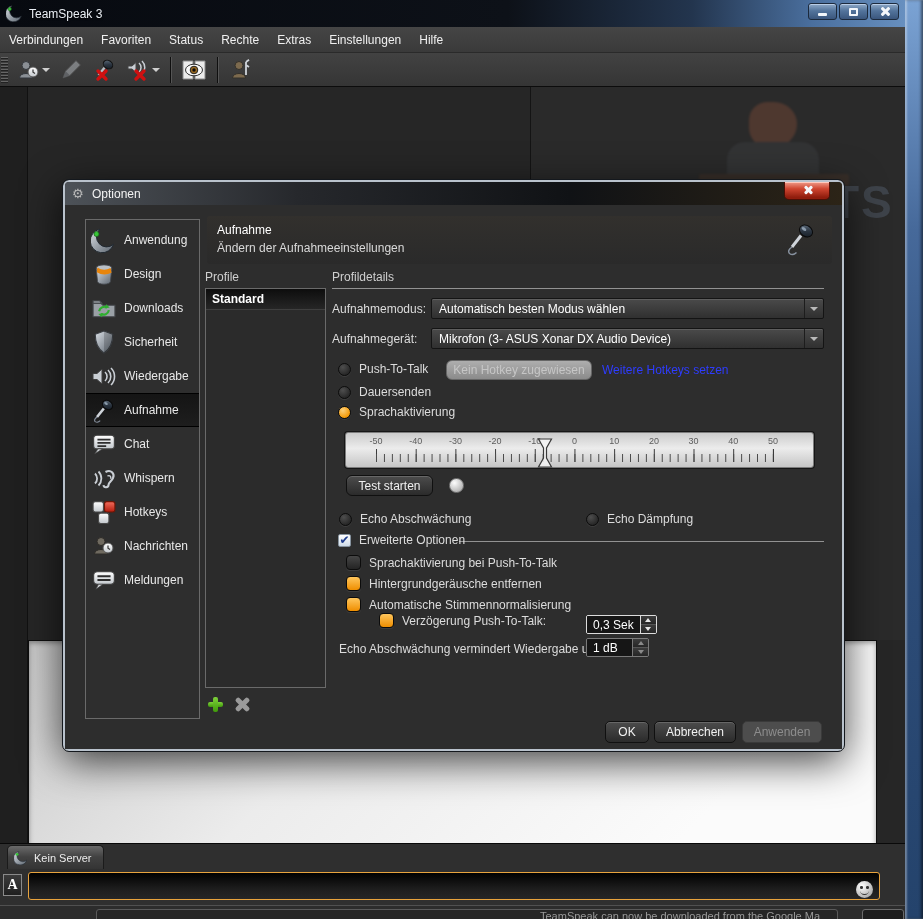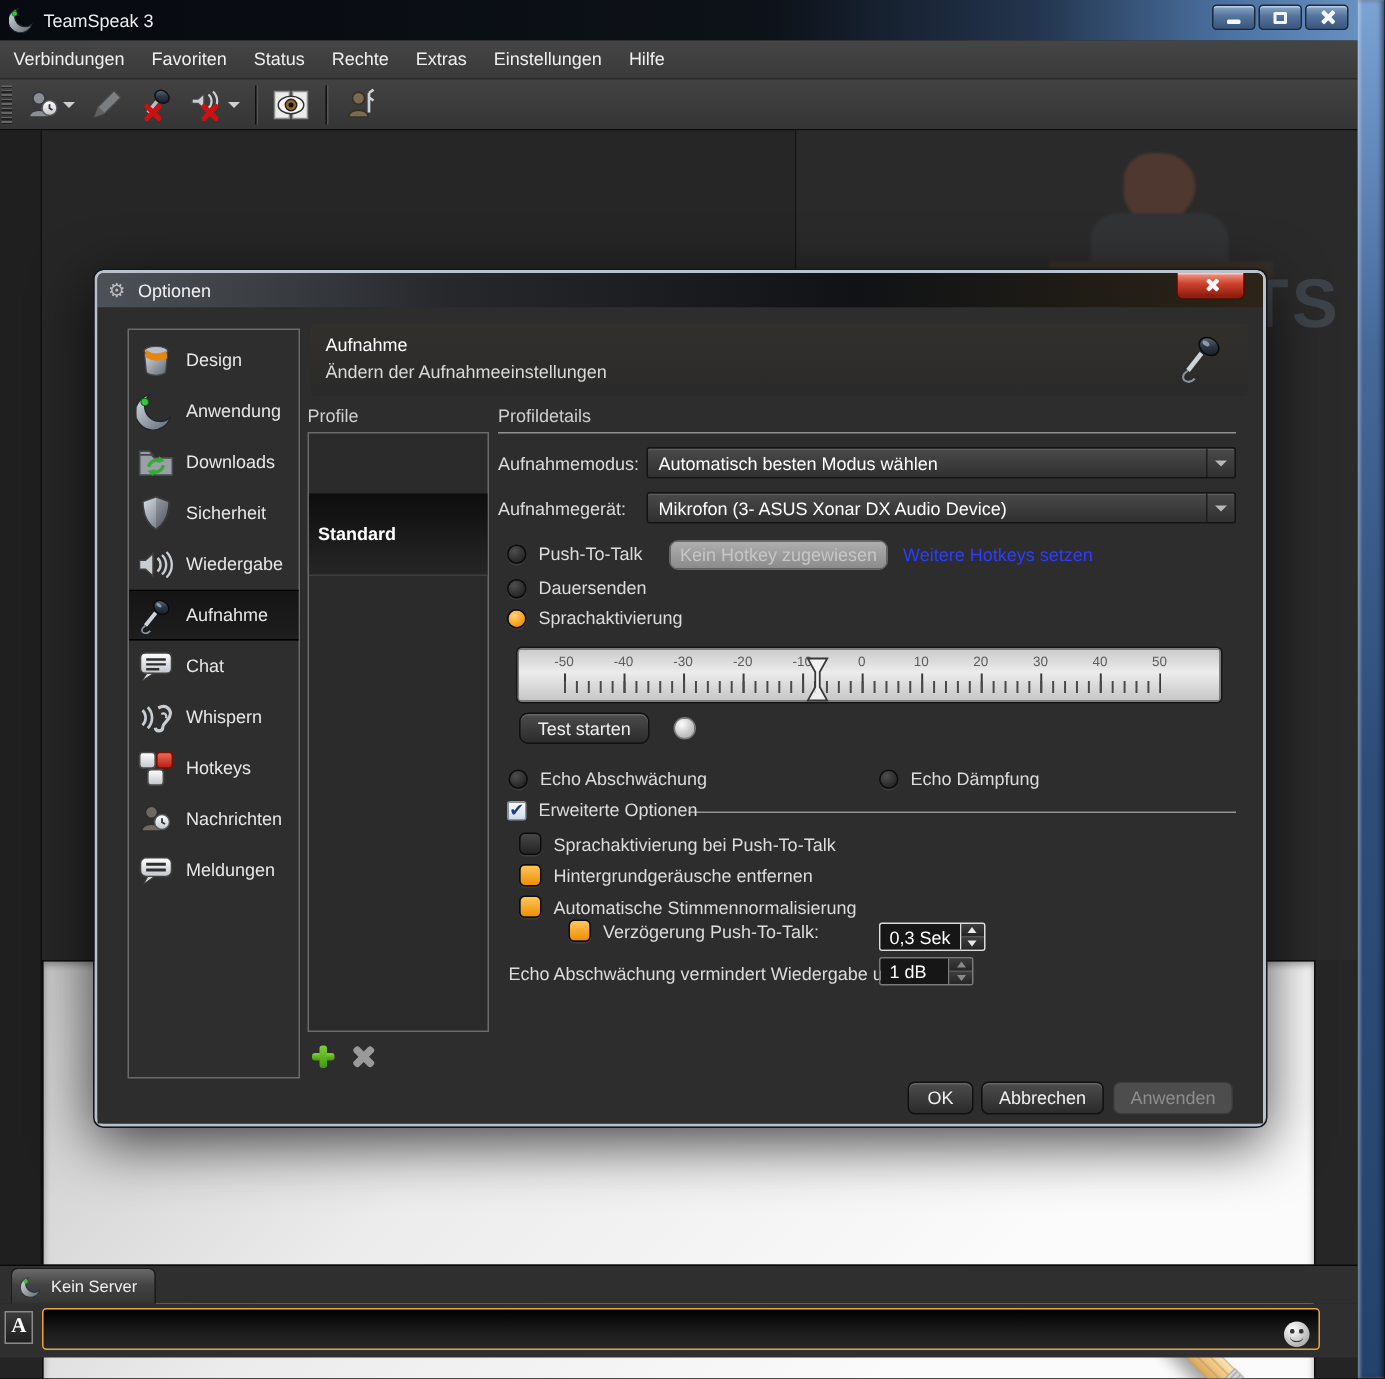--- a/index.html
+++ b/index.html
@@ -17,21 +17,21 @@
   .win-btn { width:29px; height:17px; border:1px solid #1c2a3d; border-radius:3px;
     background:linear-gradient(#8ea9c8,#53749c 45%,#3a567d); box-shadow:inset 0 1px 0 #b9cde6;
     display:flex; align-items:center; justify-content:center; cursor:pointer; }
   .glyph-min { width:9px; height:3px; background:#f2f6fb; border-radius:1px; margin-top:6px; }
   .glyph-max { width:9px; height:8px; border:2px solid #f2f6fb; border-radius:1px; }
   .glyph-x { position:relative; width:11px; height:11px; }
   .glyph-x::before,.glyph-x::after { content:""; position:absolute; left:5px; top:0; width:3px; height:11px; background:#f4f7fb; border-radius:1px; }
   .glyph-x::before { transform:rotate(45deg); } .glyph-x::after { transform:rotate(-45deg); }
 
   .menubar { position:absolute; left:0; top:27px; width:905px; height:26px; background:linear-gradient(#454545,#3a3a3a);
-    display:flex; color:#f0f0f0; border-bottom:1px solid #2a2a2a; }
+    display:flex; align-items:center; color:#f0f0f0; border-bottom:1px solid #2a2a2a; }
   .menu-item { padding:5px 9px; cursor:default; }
   .toolbar { position:absolute; left:0; top:53px; width:905px; height:34px; background:linear-gradient(#424242,#353535);
     border-bottom:1px solid #0c0c0c; display:flex; align-items:center; }
   .grip { width:7px; height:26px; margin:0 4px 0 1px;
     background:repeating-linear-gradient(#666 0 1px,#222 1px 2px,transparent 2px 3px); }
   .tb-btn { width:34px; height:30px; display:flex; align-items:center; justify-content:center; cursor:pointer; }
   .tb-arrow { width:0; height:0; border-left:4px solid transparent; border-right:4px solid transparent; border-top:4px solid #cfcfcf; margin:0 4px 0 -4px; cursor:pointer; }
   .tb-sep { width:1px; height:26px; background:#0f0f0f; box-shadow:1px 0 0 #555; margin:0 6px; }
 
   
@@ -93,21 +93,21 @@
   .header-mic { position:absolute; right:14px; top:6px; }
 
   .dlg-sidebar { position:absolute; left:20px; top:14px; width:115px; height:500px;
     background:#2e2e2e; border:1px solid #6a6a6a; padding-top:3px; }
   .side-item { height:34px; display:flex; align-items:center; gap:7px; padding-left:4px; color:#e8e8e8; cursor:pointer; }
   .side-item.selected { background:linear-gradient(#141414,#1e1e1e); box-shadow:inset 0 1px 0 #000, inset 0 -1px 0 #000; }
   .side-ico { width:27px; height:27px; display:flex; align-items:center; justify-content:center; flex:none; }
 
   .col-label { color:#cfcfcf; }
   .profile-list { position:absolute; left:140px; top:83px; width:121px; height:400px; background:#2b2b2b; border:1px solid #6a6a6a; }
-  .profile-item { background:linear-gradient(#0d0d0d,#262626); color:#fff; font-weight:bold; padding:20px 6px; border-bottom:1px solid #3f3f3f; cursor:pointer;margin-top:40px; }
+  .profile-item { background:linear-gradient(#0d0d0d,#262626); color:#fff; font-weight:bold; padding:3px 6px; border-bottom:1px solid #3f3f3f; cursor:pointer; }
   .icon-plus { position:relative; width:17px; height:17px; cursor:pointer; }
   .icon-plus::before { content:""; position:absolute; left:1px; top:6px; width:15px; height:5px; background:linear-gradient(#7ed13a,#3f9a0a); border-radius:2px; }
   .icon-plus::after { content:""; position:absolute; left:6px; top:1px; width:5px; height:15px; background:linear-gradient(#7ed13a,#3f9a0a); border-radius:2px; }
   .icon-xgray { position:relative; width:17px; height:17px; cursor:default; }
   .icon-xgray::before,.icon-xgray::after { content:""; position:absolute; left:6px; top:0; width:5px; height:17px; background:#9a9a9a; border-radius:2px; }
   .icon-xgray::before { transform:rotate(45deg); } .icon-xgray::after { transform:rotate(-45deg); }
 
   .hline { height:1px; background:#e6e6e6; opacity:.55; }
   .frow { display:flex; align-items:center; gap:8px; color:#dcdcdc; }
 
@@ -318,20 +318,25 @@
   </div>
 
   <div class="chat-input-row">
     <div class="format-btn">A</div>
     <div class="chat-input">
       <span></span>
       <div class="emoticon-btn"></div>
     </div>
   </div>
 
+  <div class="bottom-strip">
+    <div class="bottom-bar-box"></div>
+    <div class="bottom-text">TeamSpeak can now be downloaded from the Google Ma</div>
+    <div class="bottom-btn"></div>
+  </div>
 
   <div class="dialog">
     <div class="dlg-titlebar">
       <span class="gear-icon"></span>
       <span>Optionen</span>
       <div class="dlg-close">
           <span class="glyph-x"></span>
         </div>
     </div>
 
@@ -346,36 +351,36 @@
               <ellipse cx="20" cy="7" rx="2.6" ry="1.5" transform="rotate(35 20 7)" fill="#9fb0c2" opacity=".8"></ellipse>
               <path d="M17 13.5 L8 25" stroke="#cfd4da" stroke-width="3"></path>
               <path d="M8 25 q-5 3.5-2.5 6.5 q3.5 2.5 7-1" fill="none" stroke="#8892a0" stroke-width="1.4"></path>
             </svg>
         </div>
       </div>
 
       <div class="dlg-sidebar">
         <div class="side-item">
           <span class="side-ico">
+            <svg width="25" height="25" viewBox="0 0 20 20">
+                <path d="M7 1 A 9.5 9.5 0 1 0 18 13 A 8 8 0 0 1 7 1 Z" fill="url(#gMetal)" stroke="#202830" stroke-width=".8"></path>
+                <circle cx="4.4" cy="4.8" r="2" fill="#38c438" stroke="#176317" stroke-width=".6"></circle>
+              </svg>
+          </span>
+            <span>Anwendung</span>
+        </div>
+        <div class="side-item">
+          <span class="side-ico">
             <svg width="24" height="24" viewBox="0 0 20 20">
                 <path d="M3.5 5 L4.6 16.2 a5.4 2.3 0 0 0 10.8 0 L16.5 5" fill="url(#gMetal)" stroke="#44484d" stroke-width=".7"></path>
                 <ellipse cx="10" cy="5" rx="6.5" ry="2.6" fill="#b9bfc6" stroke="#44484d" stroke-width=".7"></ellipse>
                 <path d="M4.5 4.5 q5 3.5 11 .5 l.8 4 q-6.5 3-12.3-.5 z" fill="#e8850c"></path>
               </svg>
           </span>
             <span>Design</span>
-        </div>
-        <div class="side-item">
-          <span class="side-ico">
-            <svg width="25" height="25" viewBox="0 0 20 20">
-                <path d="M7 1 A 9.5 9.5 0 1 0 18 13 A 8 8 0 0 1 7 1 Z" fill="url(#gMetal)" stroke="#202830" stroke-width=".8"></path>
-                <circle cx="4.4" cy="4.8" r="2" fill="#38c438" stroke="#176317" stroke-width=".6"></circle>
-              </svg>
-          </span>
-            <span>Anwendung</span>
         </div>
         <div class="side-item">
           <span class="side-ico">
             <svg width="24" height="22" viewBox="0 0 22 20">
                 <path d="M1 5.5 h7 l2 2 h11 v10.5 h-20z" fill="#9aa0a6" stroke="#45484c"></path>
                 <path d="M1 5.5 v-2 h6 l2 2z" fill="#b5bac0" stroke="#45484c"></path>
                 <path d="M6.5 13 a5 5 0 0 1 7.5-3.4" stroke="#2fae2f" stroke-width="2" fill="none"></path>
                 <path d="M13 6.5 l3.2 3 l-4.6 1z" fill="#2fae2f"></path>
                 <path d="M15.5 12 a5 5 0 0 1-7.5 3.4" stroke="#2fae2f" stroke-width="2" fill="none"></path>
                 <path d="M9 18.5 l-3.2-3 l4.6-1z" fill="#2fae2f"></path>

